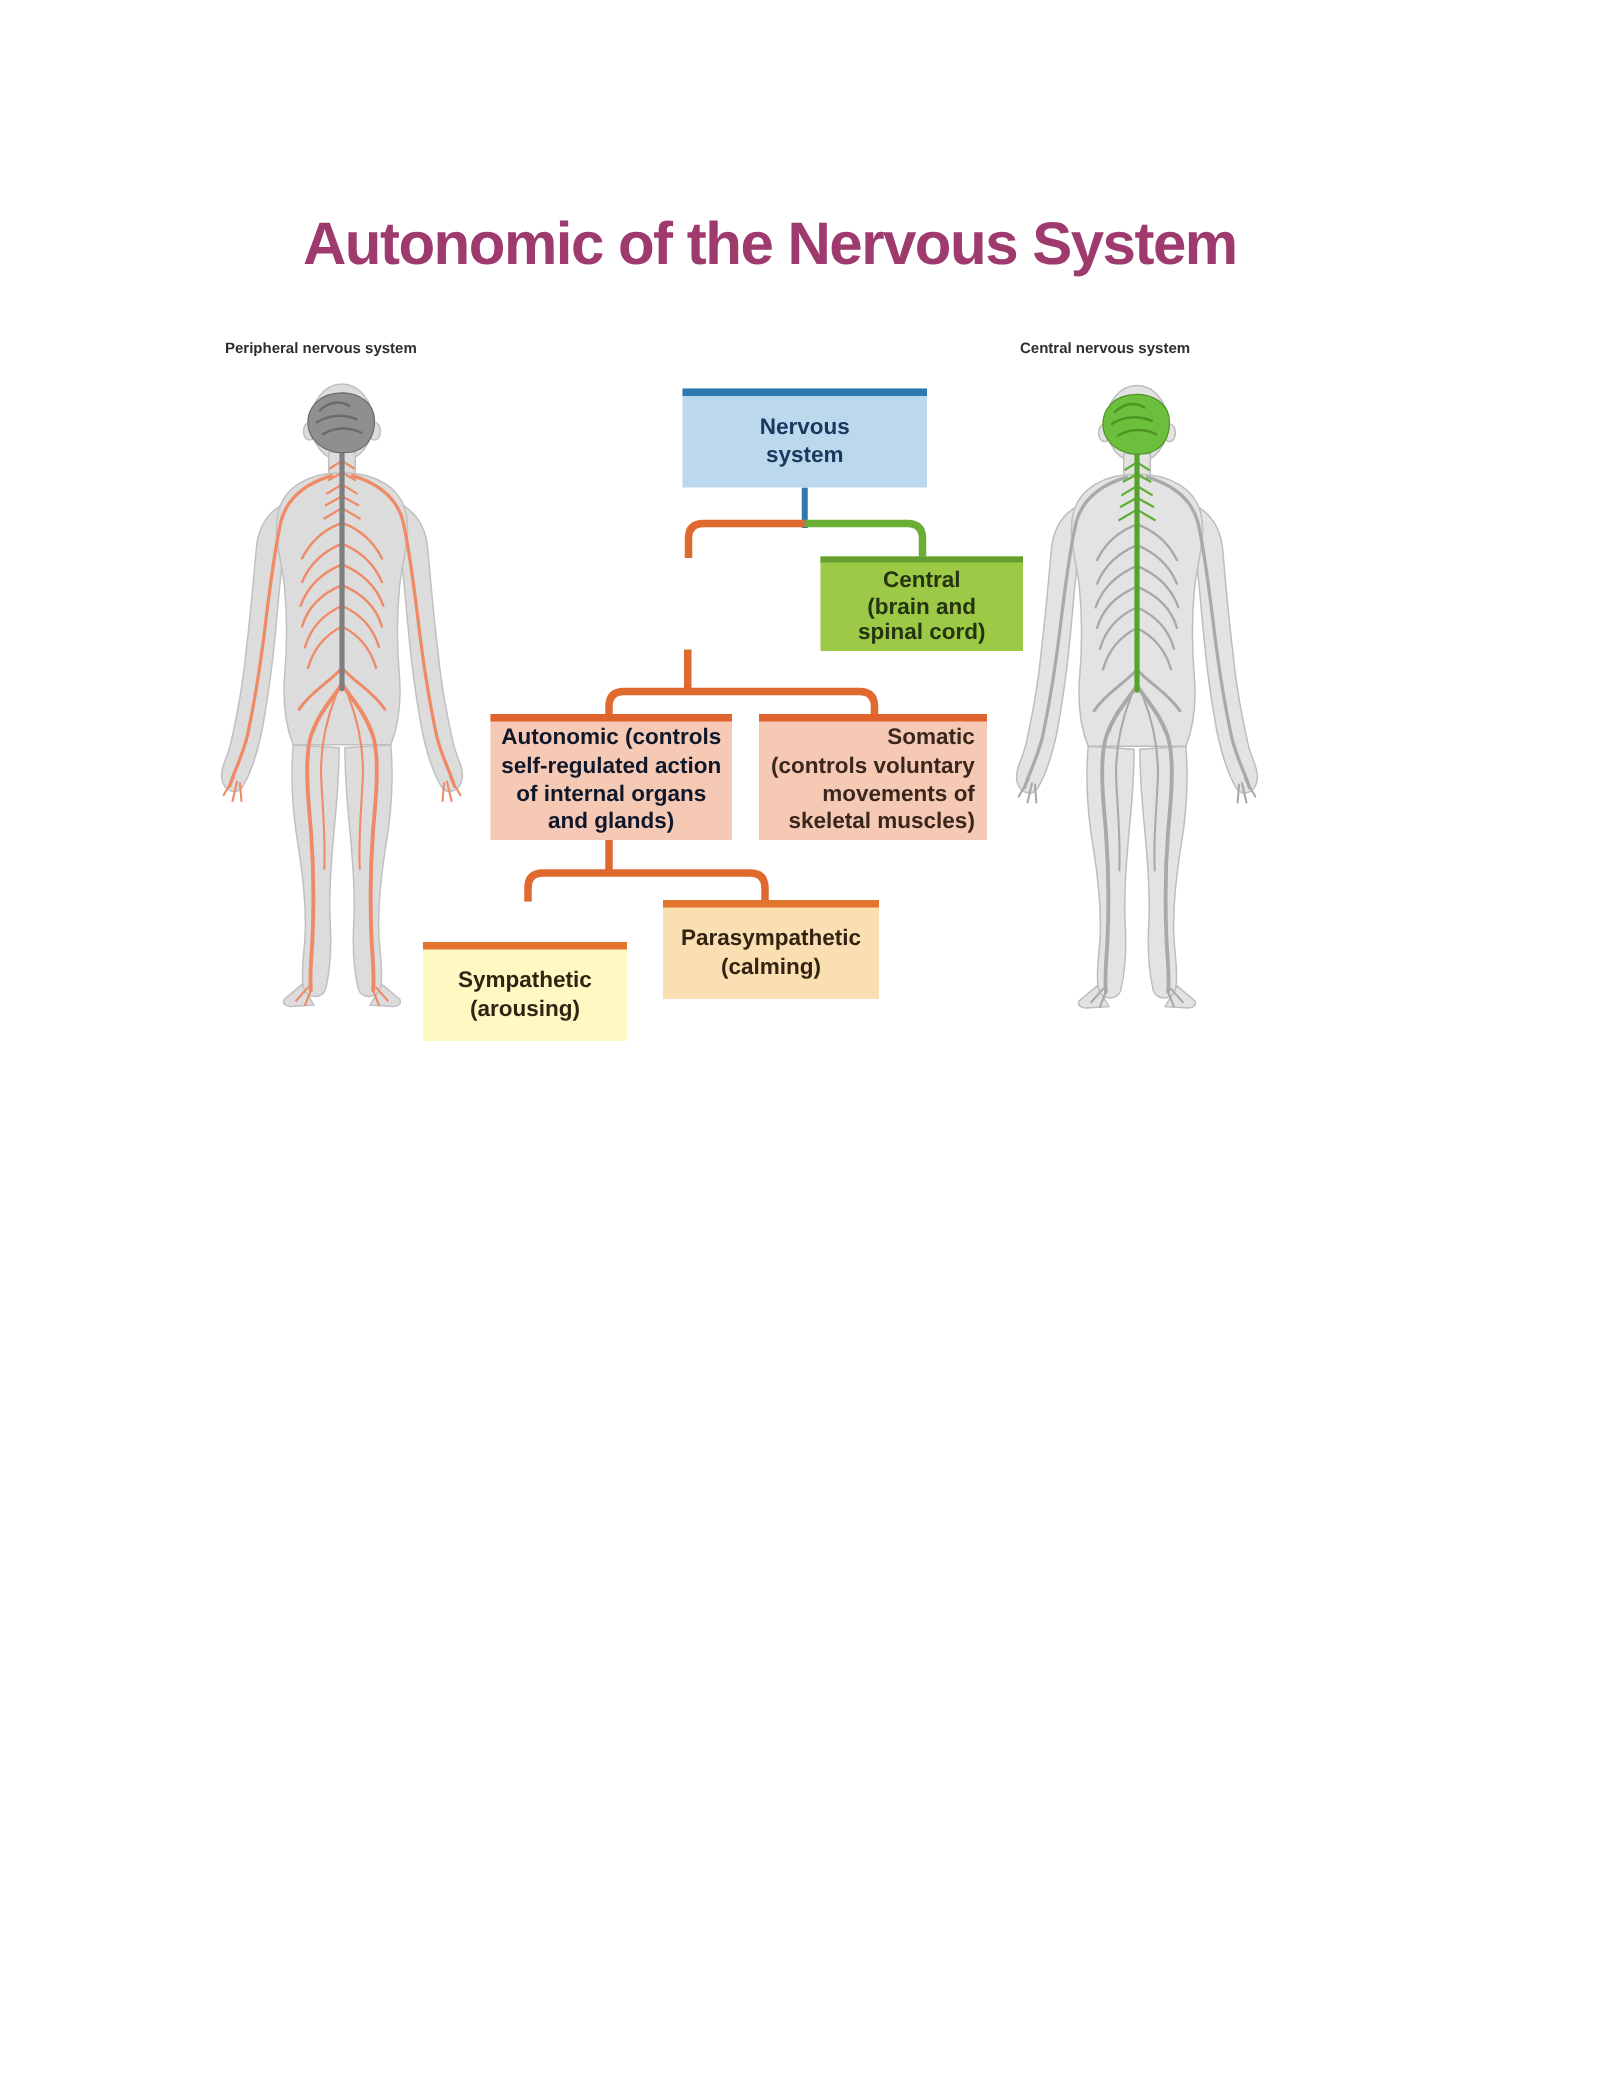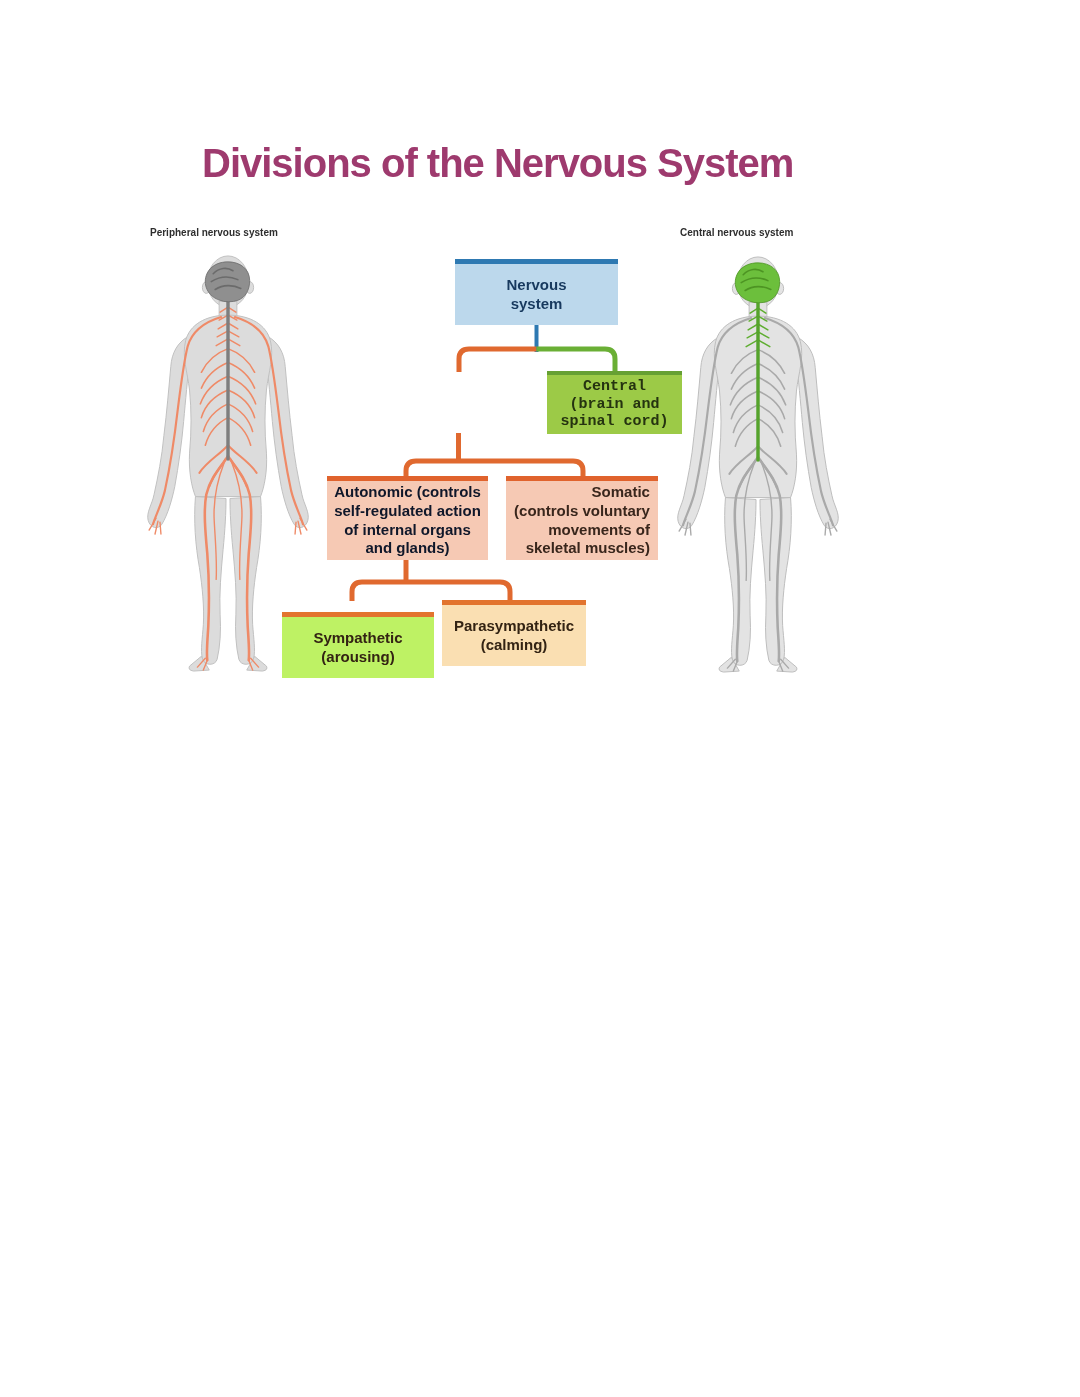--- a/index.html
+++ b/index.html
@@ -27,27 +27,27 @@
     position:absolute;box-sizing:border-box;z-index:3;
     display:flex;align-items:center;justify-content:center;
     text-align:center;font-weight:700;font-size:15px;line-height:1.22;
     white-space:pre-line;padding:2px 4px;
   }
   #node-nervous{left:455px;top:259px;width:163px;height:66px;
     background:#bcd8ec;border-top:5px solid #2e79b2;color:#17395e;}
   #node-peripheral{left:389px;top:371px;width:138px;height:63px;
     background:#f2826a;border-top:4px solid #e2592b;color:#6d2412;}
   #node-central{left:547px;top:371px;width:135px;height:63px;
-    background:#9cca47;border-top:4px solid #66a033;color:#253310;line-height:1.18;font-family:Liberation Mono, monospace;}
+    background:#9cca47;border-top:4px solid #66a033;color:#253310;line-height:1.18;}
   #node-autonomic{left:327px;top:476px;width:161px;height:84px;
     background:#f6c9b4;border-top:5px solid #e0632d;color:#0f172a;line-height:1.25;}
   #node-somatic{left:506px;top:476px;width:152px;height:84px;
     background:#f6c9b4;border-top:5px solid #e0632d;color:#39261c;line-height:1.25;text-align:right;}
-  #node-sympathetic{left:282px;top:612px;width:152px;height:66px;
-    background:#bef264;border-top:5px solid #e2742e;color:#332313;}
+  #node-sympathetic{left:282px;top:628px;width:136px;height:66px;
+    background:#fef9c3;border-top:5px solid #e2742e;color:#332313;}
   #node-parasympathetic{left:442px;top:600px;width:144px;height:66px;
     background:#fadfb2;border-top:5px solid #e2742e;color:#332313;}
 
   
   #connectors{position:absolute;left:0;top:0;z-index:2;pointer-events:none;}
   #connectors path{fill:none;}
   .c-blue{stroke:#2e79b2;stroke-width:4px;}
   .c-orange{stroke:#e0692f;stroke-width:5px;}
   .c-green{stroke:#6aaf35;stroke-width:5px;}
 
@@ -64,21 +64,21 @@
   .figure .fern{stroke:var(--fern);fill:none;stroke-width:1.5;stroke-linecap:round;}
   .figure .spine{stroke:var(--spine);fill:none;stroke-width:3.5;stroke-linecap:round;}
   .figure .brain{fill:var(--brain);stroke:var(--brain-detail);stroke-width:0.8;}
   .figure .brain-detail{stroke:var(--brain-detail);fill:none;stroke-width:1.6;stroke-linecap:round;}
 </style>
 </head>
 <body>
 
 <div id="page">
 
-  <div class="page-title">Divisions of the Nervous System</div>
+  <div class="page-title">Autonomic of the Nervous System</div>
 
   <div class="fig-label" id="label-peripheral">Peripheral nervous system</div>
   <div class="fig-label" id="label-central">Central nervous system</div>
 
   <svg class="figure" id="figure-peripheral" viewBox="0 0 170 430">
     <g>
       <path class="skin" d="M44,86 C34,92 28,102 27,116 C25,138 23,162 20,186 C18,208 14,228 10,246 C8,256 2,264 4,272 C6,280 14,282 18,276 C24,266 28,252 31,238 C35,216 38,194 40,172 C42,150 44,128 46,110 C46,100 46,92 44,86 Z"></path>
       <path class="skin" d="M126,86 C136,92 142,102 143,116 C145,138 147,162 150,186 C152,208 156,228 160,246 C162,256 168,264 166,272 C164,280 156,282 152,276 C146,266 142,252 139,238 C135,216 132,194 130,172 C128,150 126,128 124,110 C124,100 124,92 126,86 Z"></path>
       <path class="skin" d="M58,410 L46,420 Q44,424 50,425 L66,424 Z"></path>
       <path class="skin" d="M112,410 L124,420 Q126,424 120,425 L104,424 Z"></path>

